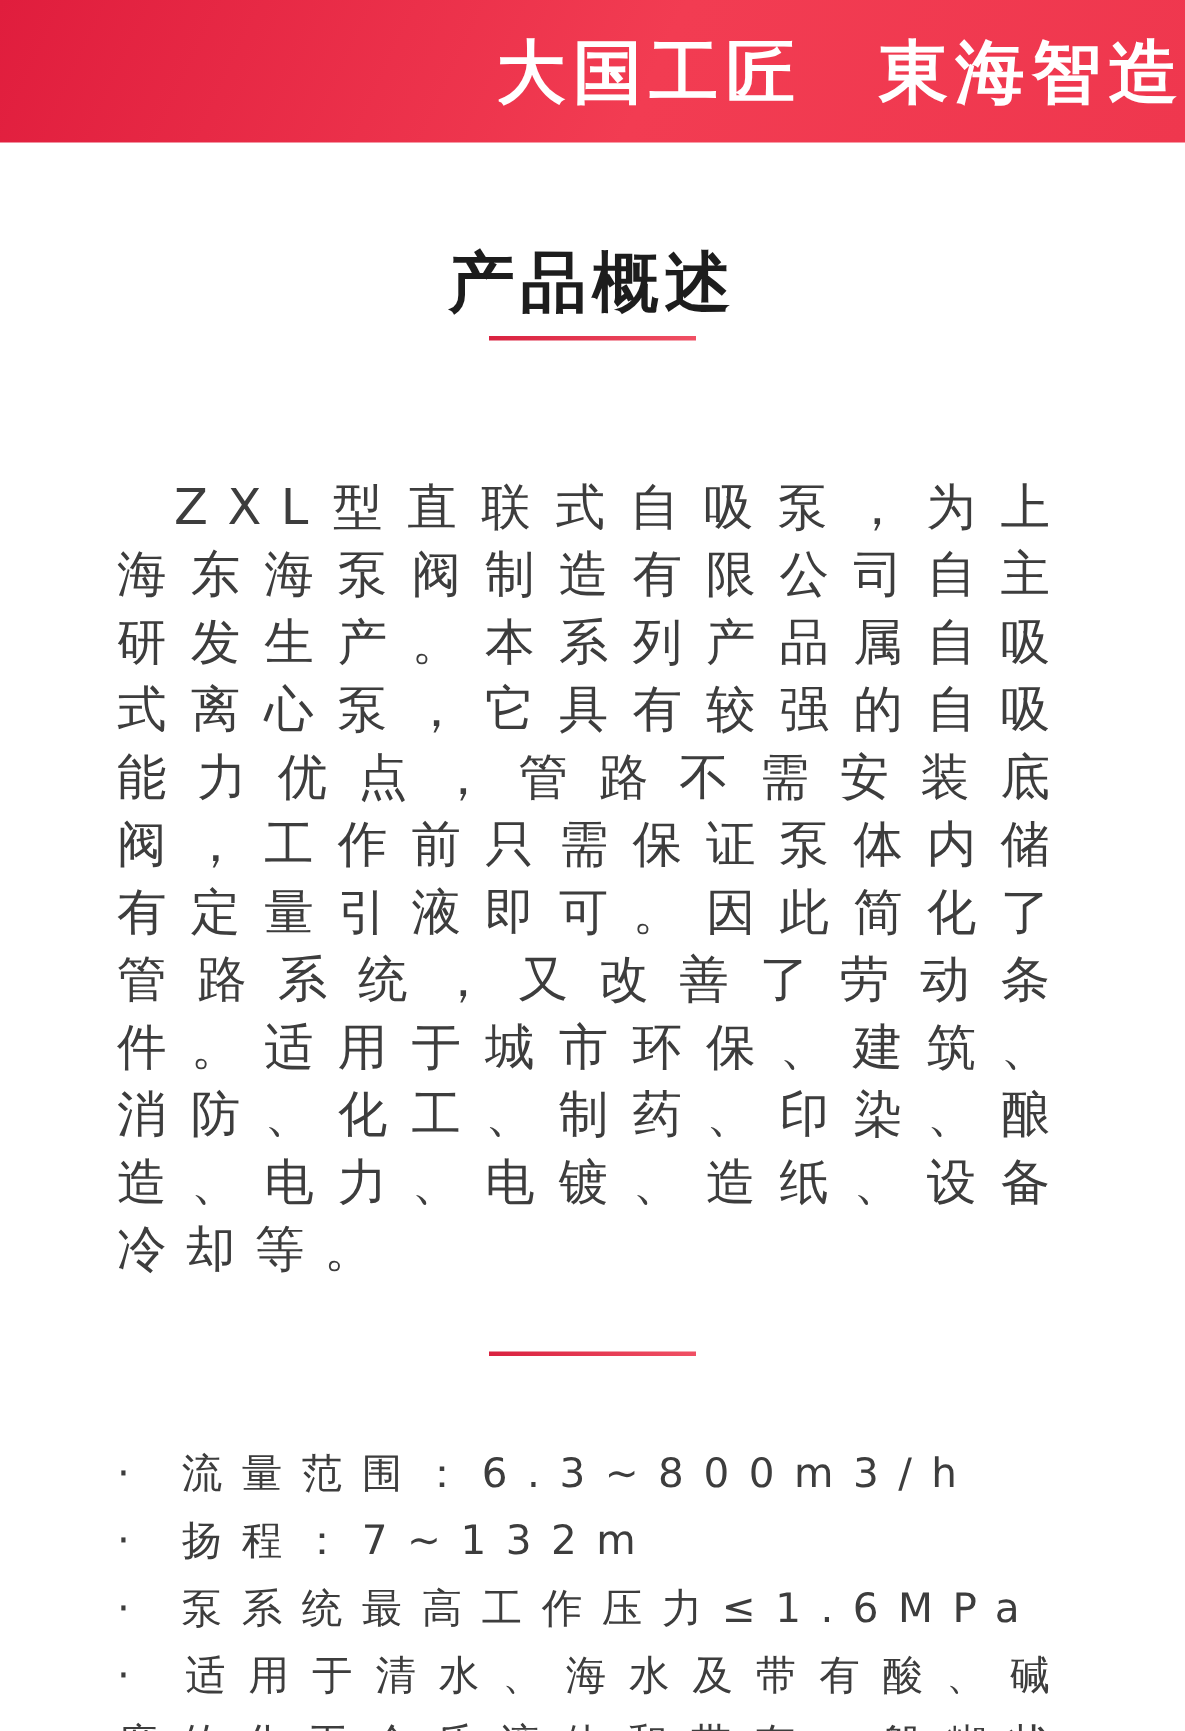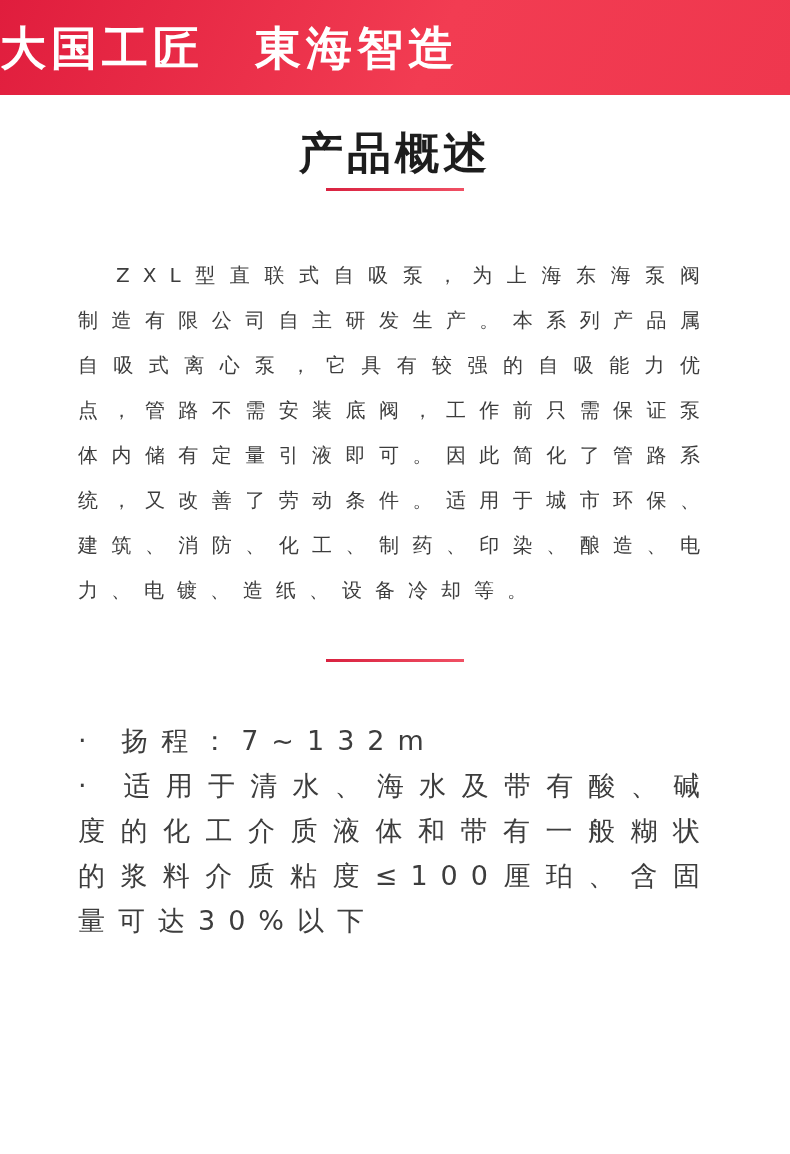--- a/index.html
+++ b/index.html
@@ -29,54 +29,54 @@
     min-height: 1154px;
     overflow: hidden;
     background: var(--page-bg);
   }
   .banner {
     height: 95px;
     width: 100%;
     background: linear-gradient(115deg, var(--banner-gradient-start) 0%, var(--banner-gradient-mid) 55%, var(--banner-gradient-end) 100%);
     display: flex;
     align-items: center;
-    justify-content: flex-start;
+    justify-content: flex-end;
   }
   .banner-title {
     color: var(--banner-text);
     font-size: 46px;
     font-weight: bold;
     letter-spacing: 5px;
     white-space: nowrap;
     line-height: 1;
     text-align: center;
   }
   .section-heading {
     text-align: center;
   }
-  .section-heading.first { margin-top: 32px; }
+  .section-heading.first { margin-top: 68px; }
   .section-heading.second { margin-top: 46px; }
   .section-title {
     margin: 0;
     font-size: 44px;
     line-height: 52px;
     font-weight: bold;
     color: var(--heading-text);
     letter-spacing: 4px;
     font-family: "DejaVu Sans", "Liberation Sans", sans-serif;
   }
   .title-underline {
     width: 138px;
     height: 3px;
     margin: 9px auto 0;
     background: linear-gradient(to right, var(--underline-gradient-start), var(--underline-gradient-end));
   }
   .overview-paragraph {
-    margin: 62px 77px 0 78px;
-    font-size: 20px;
+    margin: 88px 77px 0 78px;
+    font-size: 33px;
     line-height: 45px;
     letter-spacing: 13px;
     color: var(--body-text);
     text-align: justify;
     text-indent: 38px;
   }
   .conditions-list {
     margin: 56px 77px 0 78px;
     padding: 0;
     list-style: none;
@@ -106,21 +106,29 @@
     <p class="overview-paragraph">ZXL型直联式自吸泵，为上海东海泵阀制造有限公司自主研发生产。本系列产品属自吸式离心泵，它具有较强的自吸能力优点，管路不需安装底阀，工作前只需保证泵体内储有定量引液即可。因此简化了管路系统，又改善了劳动条件。适用于城市环保、建筑、消防、化工、制药、印染、酿造、电力、电镀、造纸、设备冷却等。</p>
   </section>
 
   <section>
     <div class="section-heading second">
       <div class="title-underline"></div>
     </div>
     <ul class="conditions-list">
       <li>
         <span class="bullet-dot">·</span>
+        <span>流量范围：6.3~800m3/h</span>
+      </li>
+      <li>
+        <span class="bullet-dot">·</span>
         <span>扬程：7~132m</span>
+      </li>
+      <li>
+        <span class="bullet-dot">·</span>
+        <span>泵系统最高工作压力≤1.6MPa</span>
       </li>
       <li>
         <span class="bullet-dot">·</span>
         <span>适用于清水、海水及带有酸、碱度的化工介质液体和带有一般糊状的浆料介质粘度≤100厘珀、含固量可达30%以下</span>
       </li>
     </ul>
   </section>
 
 </div>
 

